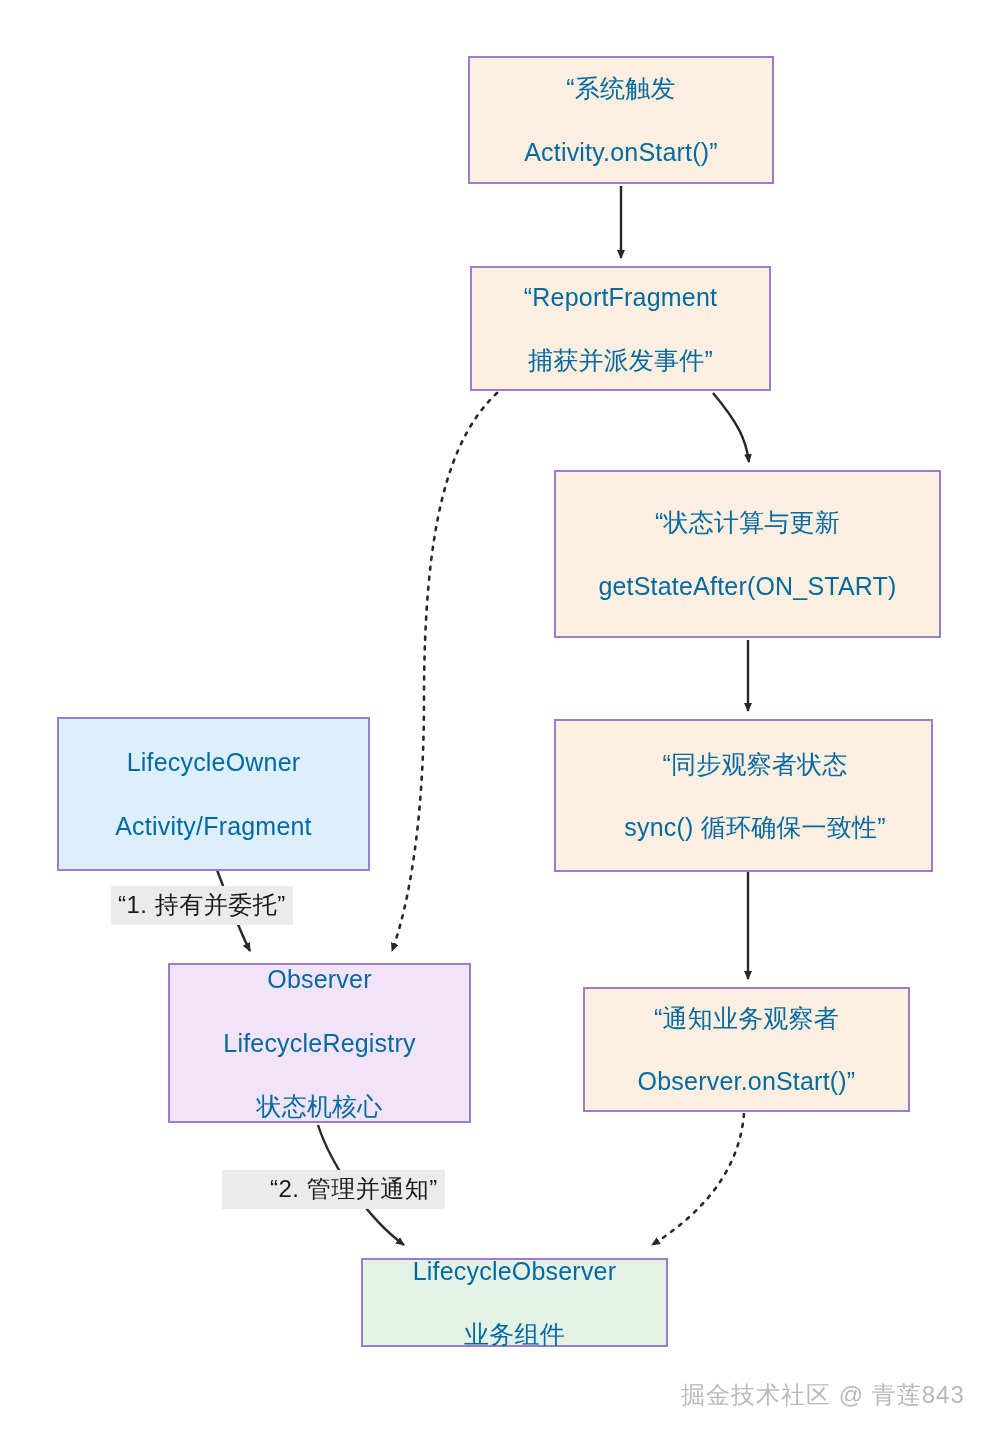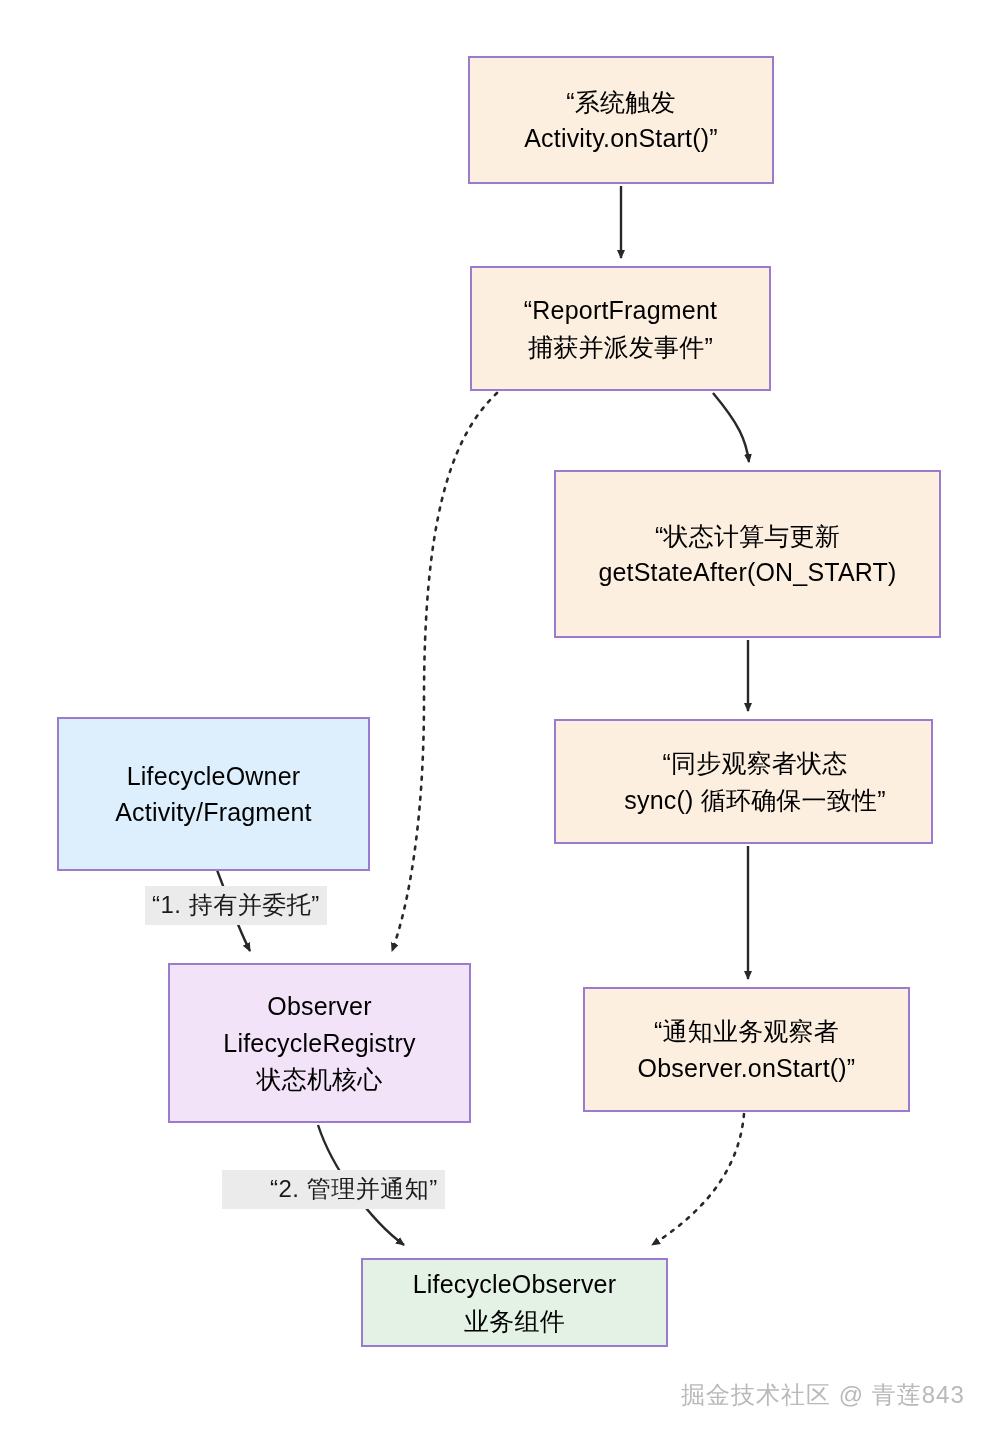--- a/index.html
+++ b/index.html
@@ -26,25 +26,26 @@
     pointer-events: none;
   }
   .node {
     position: absolute;
     box-sizing: border-box;
     border: 2px solid #9a7bce;
     display: flex;
     flex-direction: column;
     justify-content: center;
     text-align: center;
-    color: #000000;
+    color: #0369a1;
     font-size: 25px;
     line-height: 1.46;
     letter-spacing: 0.2px;
     white-space: nowrap;
+    gap: 27px;
   }
   .node .ln {
     display: block;
   }
   .fill-peach { background: #fcefdf; }
   .fill-blue  { background: #ddeffc; }
   .fill-lilac { background: #f2e3f8; }
   .fill-mint  { background: #e4f2e6; }
 
   .edge-label {
@@ -102,21 +103,21 @@
   <div class="node fill-peach" style="left:470px; top:266px; width:301px; height:125px;">
     <span class="ln">“ReportFragment</span>
     <span class="ln">捕获并派发事件”</span>
   </div>
 
   <div class="node fill-peach" style="left:554px; top:470px; width:387px; height:168px;">
     <span class="ln">“状态计算与更新</span>
     <span class="ln">getStateAfter(ON_START)</span>
   </div>
 
-  <div class="node fill-peach" style="left:554px; top:719px; width:379px; height:125px;padding-left:23px;">
+  <div class="node fill-peach" style="left:554px; top:719px; width:379px; height:153px;padding-left:23px;">
     <span class="ln">“同步观察者状态</span>
     <span class="ln">sync() 循环确保一致性”</span>
   </div>
 
   <div class="node fill-peach" style="left:583px; top:987px; width:327px; height:125px;">
     <span class="ln">“通知业务观察者</span>
     <span class="ln">Observer.onStart()”</span>
   </div>
 
   <div class="node fill-blue" style="left:57px; top:717px; width:313px; height:154px;">
@@ -128,19 +129,19 @@
     <span class="ln">Observer</span>
     <span class="ln">LifecycleRegistry</span>
     <span class="ln">状态机核心</span>
   </div>
 
   <div class="node fill-mint" style="left:361px; top:1258px; width:307px; height:89px;">
     <span class="ln">LifecycleObserver</span>
     <span class="ln">业务组件</span>
   </div>
 
-  <div class="edge-label" style="left:111px; top:886px;margin-left:34px;">“1. 持有并委托”</div>
+  <div class="edge-label" style="left:111px; top:886px;">“1. 持有并委托”</div>
 
   <div class="edge-label" style="left:222px; top:1170px;padding-left:48px;">“2. 管理并通知”</div>
 
   <div class="watermark" style="left:681px; top:1379px;">掘金技术社区 @ 青莲843</div>
 
 </div>
 
 </body></html>

